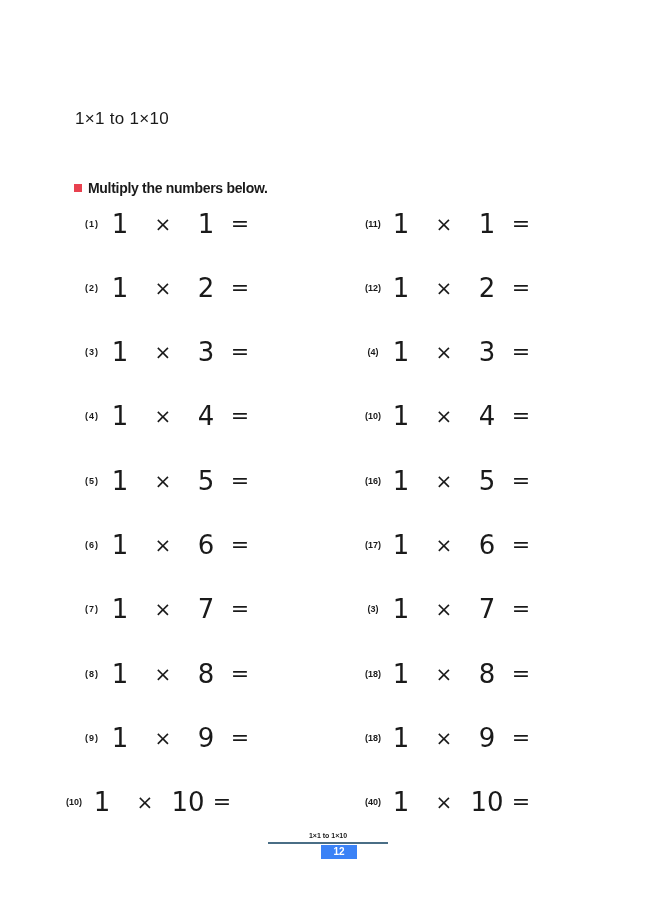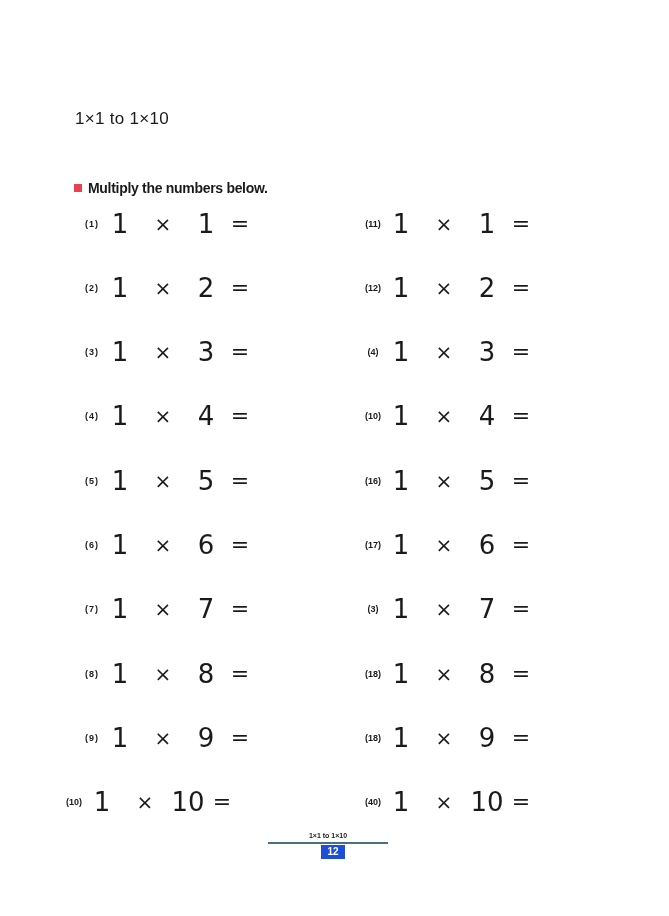--- a/index.html
+++ b/index.html
@@ -11,21 +11,21 @@
   .prob { position:absolute; height:30px; width:300px; }
   .prob span { position:absolute; top:0; line-height:30px; text-align:center; }
   .lbl { font-size:9px; font-weight:bold; width:34px; left:-18px; letter-spacing:1px; }
   .lbl.wide { letter-spacing:0; }
   .a { font-size:26px; width:20px; left:17px; font-family:"DejaVu Sans", sans-serif; font-weight:normal; }
   .x { font-size:20px; width:20px; left:60px; font-family:"DejaVu Sans", sans-serif; }
   .b { font-size:26px; width:40px; left:93px; font-family:"DejaVu Sans", sans-serif; font-weight:normal; }
   .eq { font-size:22px; width:20px; left:137px; font-family:"DejaVu Sans", sans-serif; }
   .footer-text { position:absolute; left:268px; width:120px; top:832px; text-align:center; font-size:7px; font-weight:bold; }
   .footer-line { position:absolute; left:268px; width:120px; top:842px; height:2px; background:#4a6e86; }
-  .page-num { position:absolute; left:321px; top:845px; width:24px; height:14px; background:#1d4ed8; color:#ffffff;
+  .page-num { position:absolute; left:321px; top:845px; width:36px; height:14px; background:#3b82f6; color:#ffffff;
               font-size:10px; font-weight:bold; text-align:center; line-height:14px; }
 </style>
 </head>
 <body>
 
 <div class="title">1×1 to 1×10</div>
 
 <div class="instr">
   <span class="sq"></span><span>Multiply the numbers below.</span>
 </div>

